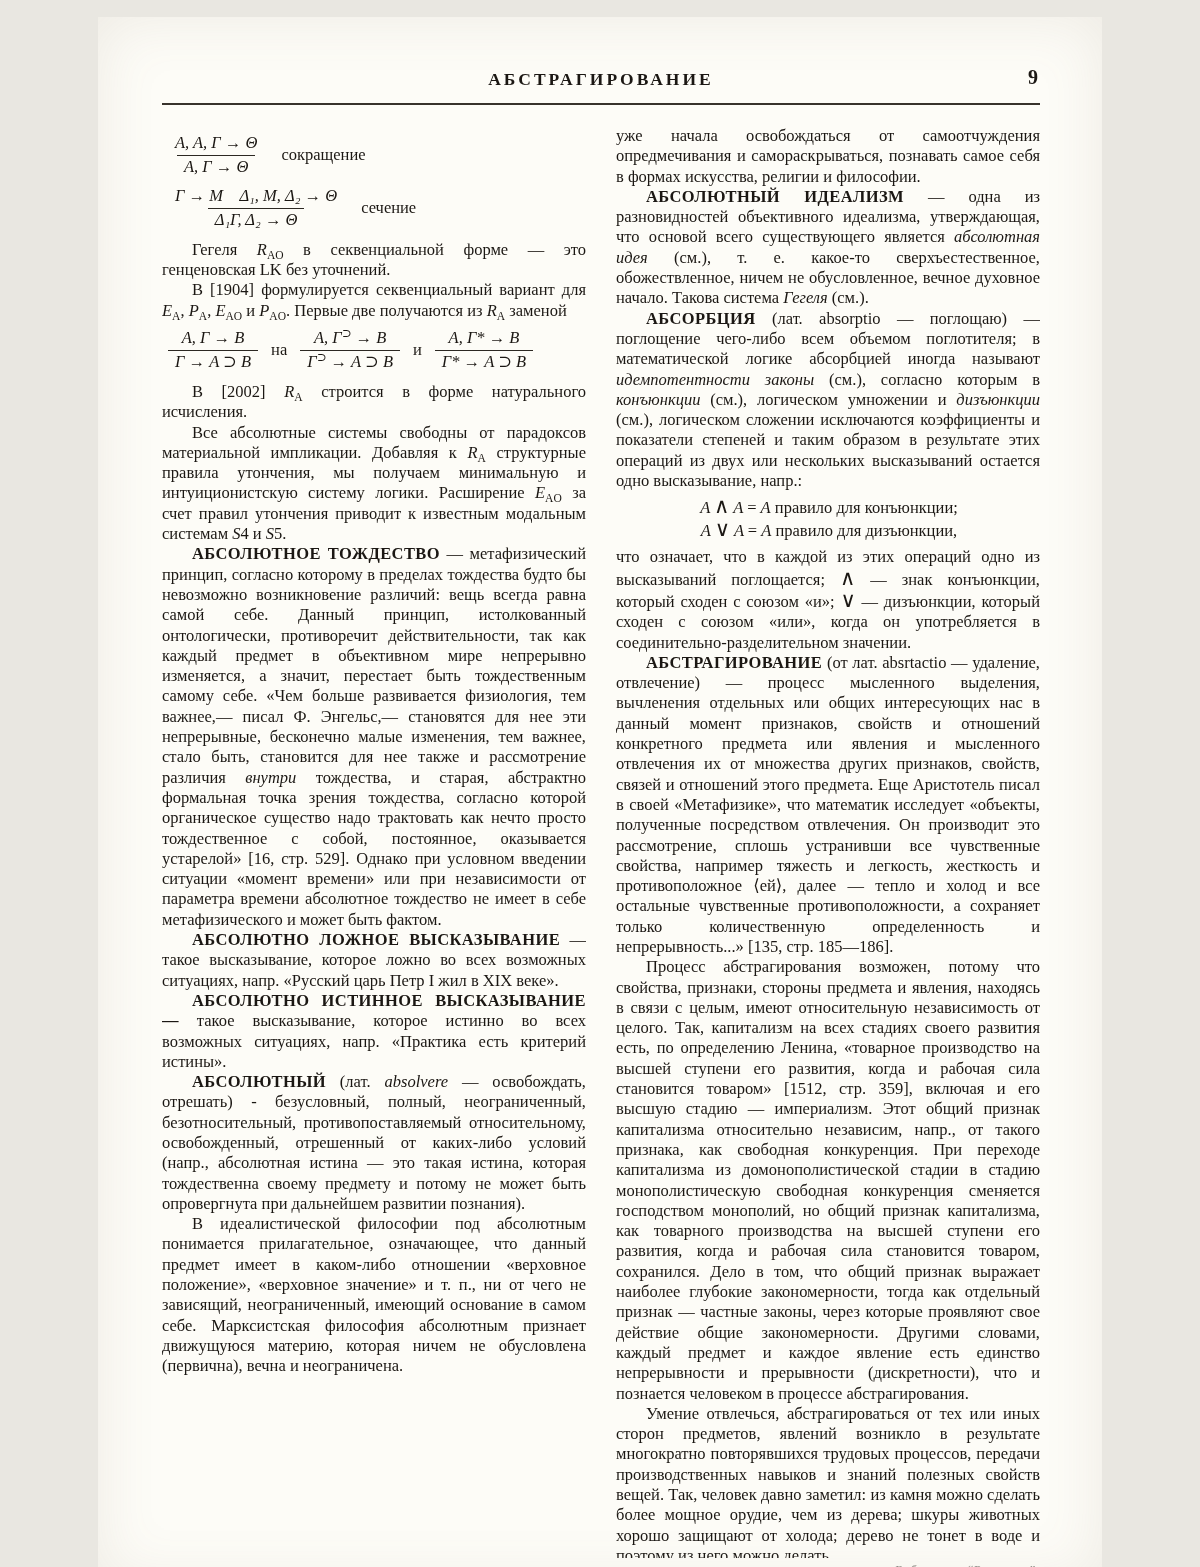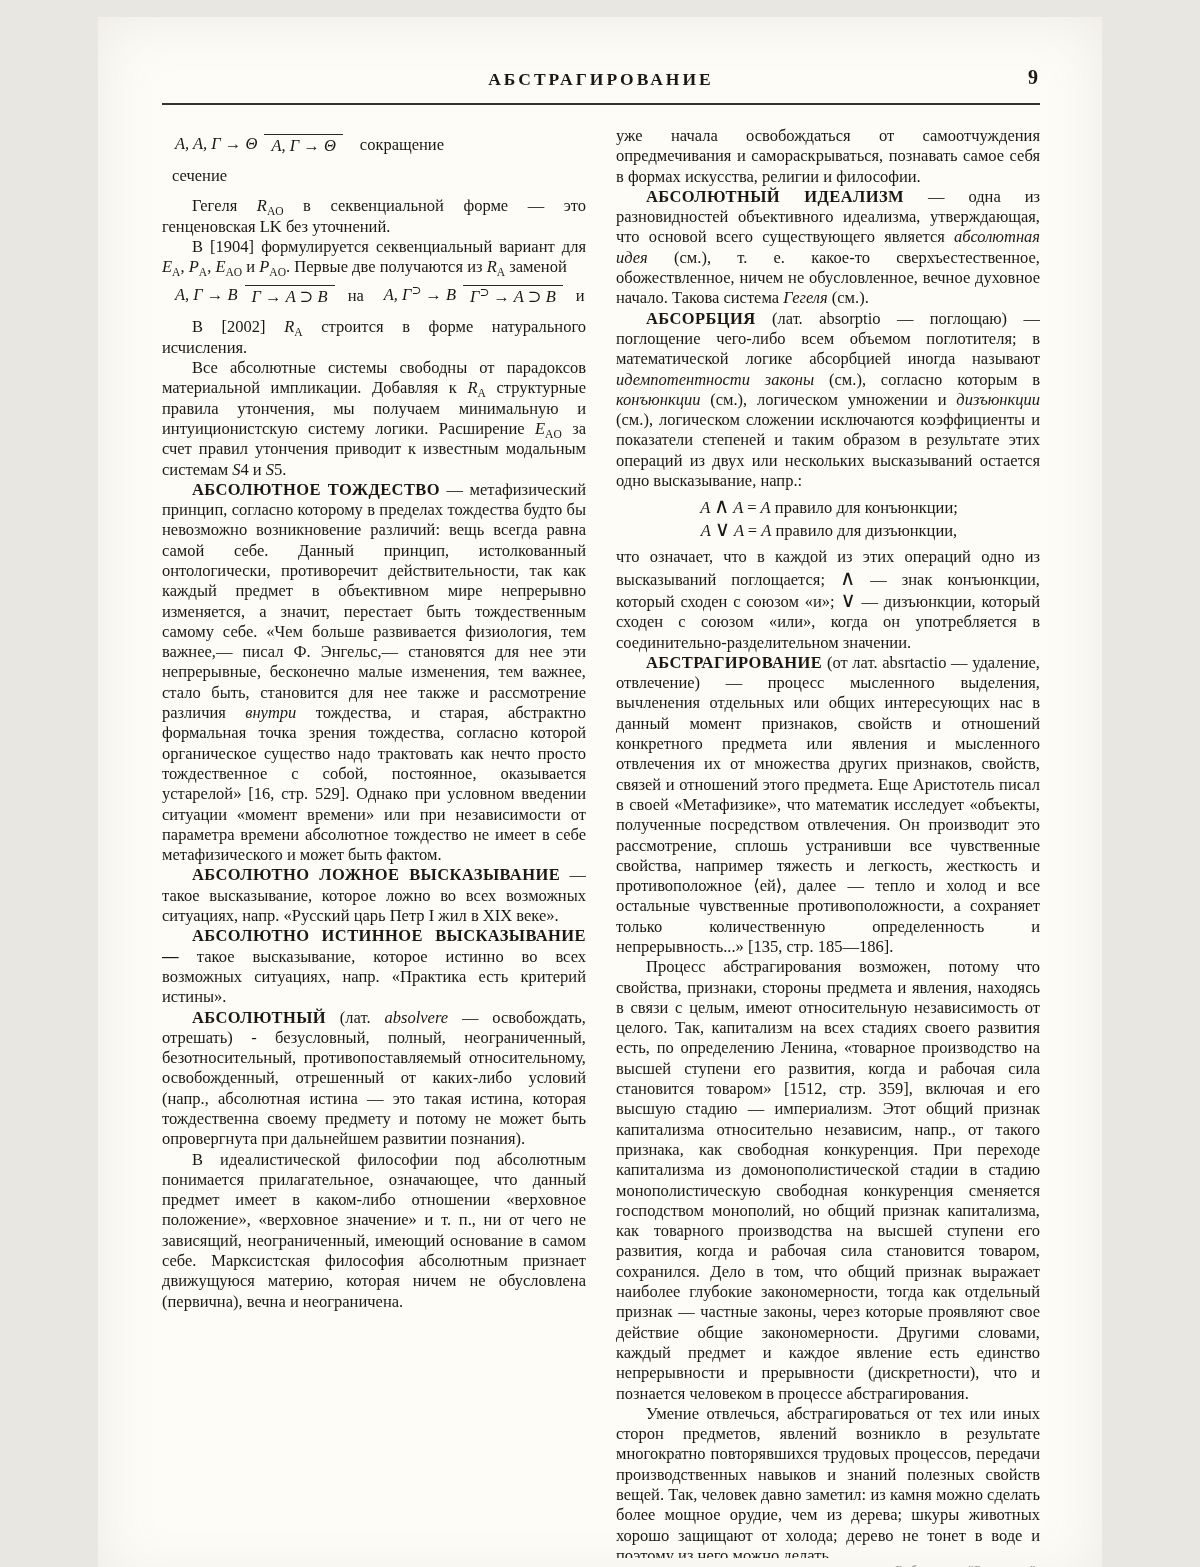--- a/index.html
+++ b/index.html
@@ -41,21 +41,21 @@
   }
   .para { margin:0; text-indent:30px; }
   .para.noind { text-indent:0; }
   .headword { font-weight:bold; letter-spacing:0.4px; }
   .formula {
     display:flex; align-items:center; gap:13px;
     margin:8px 0 10px 6px;
     text-indent:0;
   }
   .frac {
-    display:inline-flex; flex-direction:row; align-items:center;
+    display:inline-flex; flex-direction:column; align-items:center;
     font-style:italic; line-height:1.15;
   }
   .frac .num { display:block; padding:0 7px 2px; white-space:pre; }
   .frac .den { display:block; border-top:1.7px solid #2c2822; padding:2px 7px 0; white-space:pre; }
   .frac-label { font-style:normal; margin-left:4px; }
   .conn { font-style:normal; }
   .eqs { margin:5px 0 5px 2px; text-align:center; text-indent:0; line-height:23px; }
   .big-op { font-size:21px; line-height:1; }
   sub { font-size:70%; line-height:0; }
   sup { font-size:70%; line-height:0; }
@@ -75,20 +75,24 @@
   <div class="columns">
     <div class="column">
         <div class="formula">
           <span class="frac">
             <span class="num"><span>A, A, Γ → Θ</span></span>
             <span class="den"><span>A, Γ → Θ</span></span>
           </span>
           <span class="frac-label">сокращение</span>
         </div>
         <div class="formula">
+          <span class="frac">
+            <span class="num"><span>Γ → M    Δ₁, M, Δ₂ → Θ</span></span>
+            <span class="den"><span>Δ₁Γ, Δ₂ → Θ</span></span>
+          </span>
           <span class="frac-label">сечение</span>
         </div>
         <p class="para"><span>Гегеля </span><span style="font-style: italic;">R</span><sub>AO</sub><span> в секвенциальной форме — это генценовская LK без уточнений.</span></p>
         <p class="para"><span>В [1904] формулируется секвенциальный вариант для </span><span style="font-style: italic;">E</span><sub>A</sub><span>, </span><span style="font-style: italic;">P</span><sub>A</sub><span>, </span><span style="font-style: italic;">E</span><sub>AO</sub><span> и </span><span style="font-style: italic;">P</span><sub>AO</sub><span>. Первые две получаются из </span><span style="font-style: italic;">R</span><sub>A</sub><span> заменой</span></p>
         <div class="formula">
           <span class="frac">
             <span class="num"><span>A, Γ → B</span></span>
             <span class="den"><span>Γ → A ⊃ B</span></span>
           </span>
           <span class="conn">на</span>

